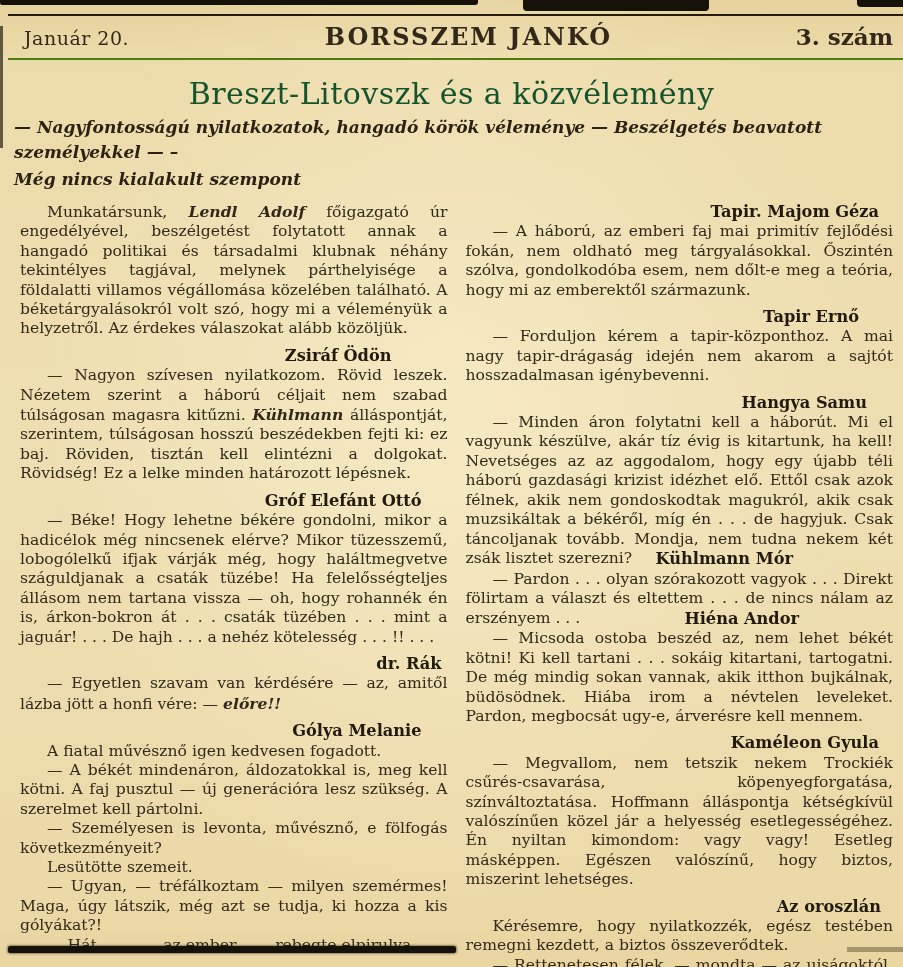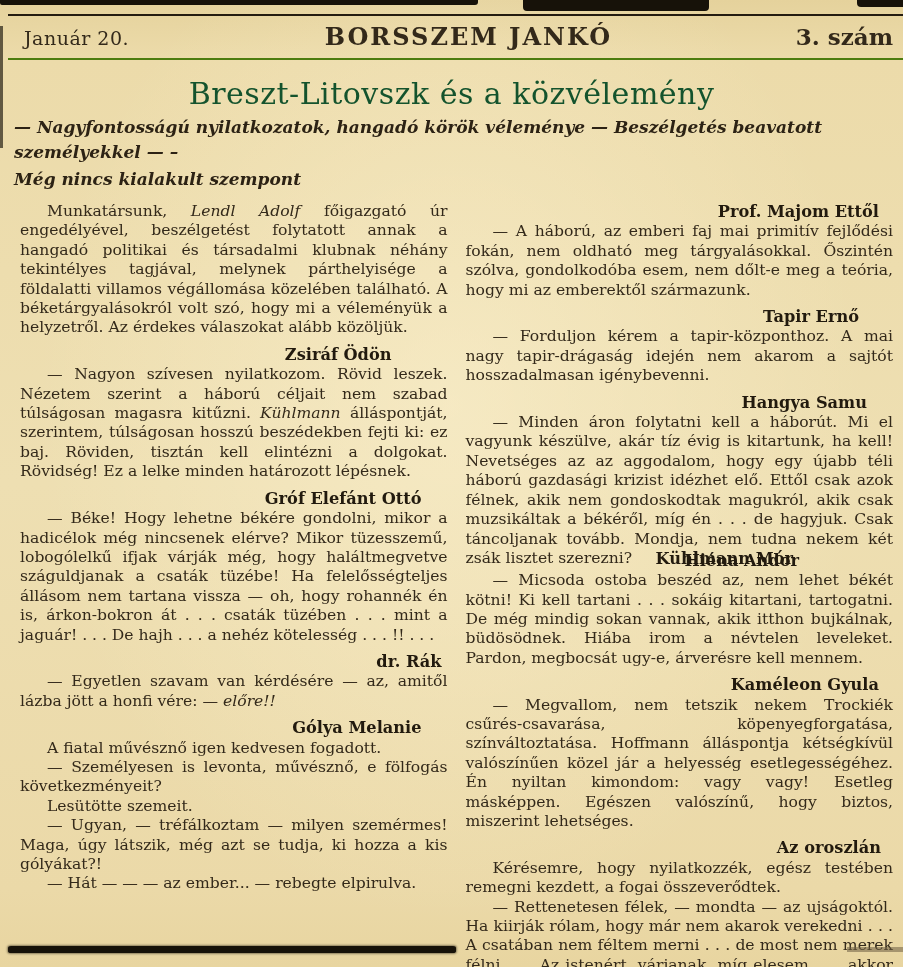--- a/index.html
+++ b/index.html
@@ -45,21 +45,21 @@
     font-size:17px;line-height:25px;color:#2c2214;margin:2px 14px 0 14px;
   }
 
   
   .columns{
     display:flex;gap:18px;
     margin:10px 10px 0 20px;
   }
   .col{flex:1 1 0;font-size:15.6px;line-height:19.4px;text-align:justify;}
   .col p{margin:0;text-indent:27px;}
-  .col p .em{font-style:italic;font-weight:normal;}
+  .col p .em{font-style:italic;font-weight:bold;}
   .speaker{
     font-weight:bold;font-size:16.2px;text-align:right;
     margin:7px 0 1px 0;color:#221a0e;white-space:nowrap;
   }
   .pr56{padding-right:56px;} .pr26{padding-right:26px;} .pr6{padding-right:6px;} .pr14{padding-right:14px;} .pr34{padding-right:34px;}
   .pr100{padding-right:100px;} .pr94{padding-right:94px;} .pr12{padding-right:12px;}
   .overlap{margin-top:-19px;}
 </style>
 </head>
 <body>
@@ -90,44 +90,46 @@
     <p><span>— Nagyon szívesen nyilatkozom. Rövid leszek. Nézetem szerint a háború céljait nem szabad túlságosan magasra kitűzni. </span><span class="em">Kühlmann</span><span> álláspontját, szerintem, túlságosan hosszú beszédekben fejti ki: ez baj. Röviden, tisztán kell elintézni a dolgokat. Rövidség! Ez a lelke minden határozott lépésnek.</span></p>
 
     <div class="speaker pr26">Gróf Elefánt Ottó</div>
     <p>— Béke! Hogy lehetne békére gondolni, mikor a hadicélok még nincsenek elérve? Mikor tüzesszemű, lobogólelkű ifjak várják még, hogy haláltmegvetve száguldjanak a csaták tüzébe! Ha felelősségteljes állásom nem tartana vissza — oh, hogy rohannék én is, árkon-bokron át . . . csaták tüzében . . . mint a jaguár! . . . De hajh . . . a nehéz kötelesség . . . !! . . .</p>
 
     <div class="speaker pr6">dr. Rák</div>
     <p><span>— Egyetlen szavam van kérdésére — az, amitől lázba jött a honfi vére: — </span><span class="em">előre!!</span></p>
 
     <div class="speaker pr26">Gólya Melanie</div>
     <p>A fiatal művésznő igen kedvesen fogadott.</p>
+    <p>— A békét mindenáron, áldozatokkal is, meg kell kötni. A faj pusztul — új generációra lesz szükség. A szerelmet kell pártolni.</p>
     <p>— Személyesen is levonta, művésznő, e fölfogás következményeit?</p>
     <p>Lesütötte szemeit.</p>
     <p>— Ugyan, — tréfálkoztam — milyen szemérmes! Maga, úgy látszik, még azt se tudja, ki hozza a kis gólyákat?!</p>
     <p>— Hát — — — az ember... — rebegte elpirulva.</p>
 
   </div>
 
   <div class="col">
-    <div class="speaker pr14" style="margin-top:0;">Prof. Majom Ettől</div>
+    <div class="speaker pr14" style="margin-top:0;">Tapir. Majom Géza</div>
     <p>— A háború, az emberi faj mai primitív fejlődési fokán, nem oldható meg tárgyalásokkal. Őszintén szólva, gondolkodóba esem, nem dőlt-e meg a teória, hogy mi az emberektől származunk.</p>
 
     <div class="speaker pr34">Tapir Ernő</div>
     <p>— Forduljon kérem a tapir-központhoz. A mai nagy tapir-drágaság idején nem akarom a sajtót hosszadalmasan igénybevenni.</p>
 
     <div class="speaker pr26">Hangya Samu</div>
     <p>— Minden áron folytatni kell a háborút. Mi el vagyunk készülve, akár tíz évig is kitartunk, ha kell! Nevetséges az az aggodalom, hogy egy újabb téli háború gazdasági krizist idézhet elő. Ettől csak azok félnek, akik nem gondoskodtak magukról, akik csak muzsikáltak a békéről, míg én . . . de hagyjuk. Csak táncoljanak tovább. Mondja, nem tudna nekem két zsák lisztet szerezni?</p>
 
     <div class="speaker pr100 overlap">Kühlmann Mór</div>
+    <p>— Pardon . . . olyan szórakozott vagyok . . . Direkt fölirtam a választ és eltettem . . . de nincs nálam az erszényem . . .</p>
 
     <div class="speaker pr94 overlap">Hiéna Andor</div>
     <p>— Micsoda ostoba beszéd az, nem lehet békét kötni! Ki kell tartani . . . sokáig kitartani, tartogatni. De még mindig sokan vannak, akik itthon bujkálnak, büdösödnek. Hiába irom a névtelen leveleket. Pardon, megbocsát ugy-e, árverésre kell mennem.</p>
 
     <div class="speaker pr14">Kaméleon Gyula</div>
     <p>— Megvallom, nem tetszik nekem Trockiék csűrés-csavarása, köpenyegforgatása, színváltoztatása. Hoffmann álláspontja kétségkívül valószínűen közel jár a helyesség esetlegességéhez. Én nyiltan kimondom: vagy vagy! Esetleg másképpen. Egészen valószínű, hogy biztos, miszerint lehetséges.</p>
 
     <div class="speaker pr12">Az oroszlán</div>
-    <p>Kérésemre, hogy nyilatkozzék, egész testében remegni kezdett, a fogai összeverődtek.</p>
+    <p>Kérésemre, hogy nyilatkozzék, egész testében remegni kezdett, a biztos összeverődtek.</p>
     <p>— Rettenetesen félek, — mondta — az ujságoktól. Ha kiirják rólam, hogy már nem akarok verekedni . . . A csatában nem féltem merni . . . de most nem merek félni . . . Az istenért, várjanak, míg elesem . . . akkor aztán megköthetik a békét.</p>
 
   </div>
 
 </div>
 
 </body></html>

